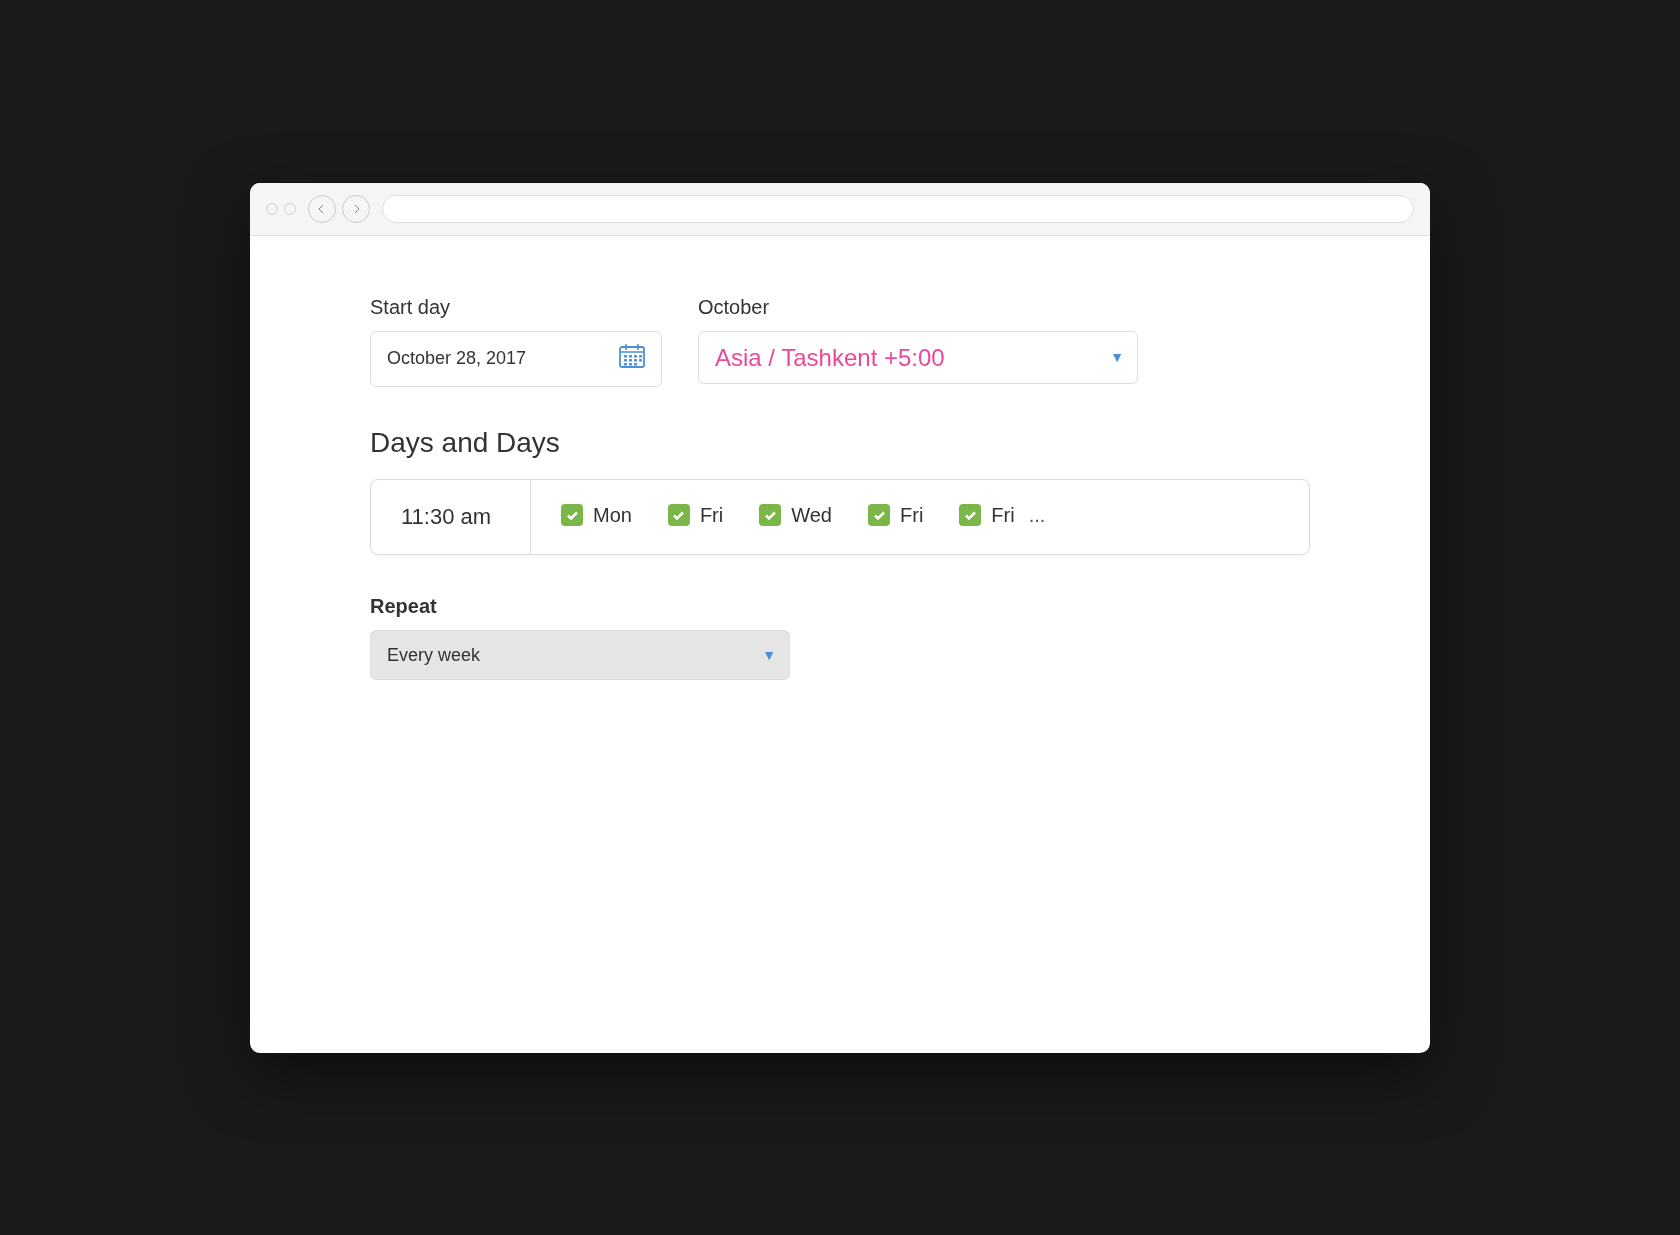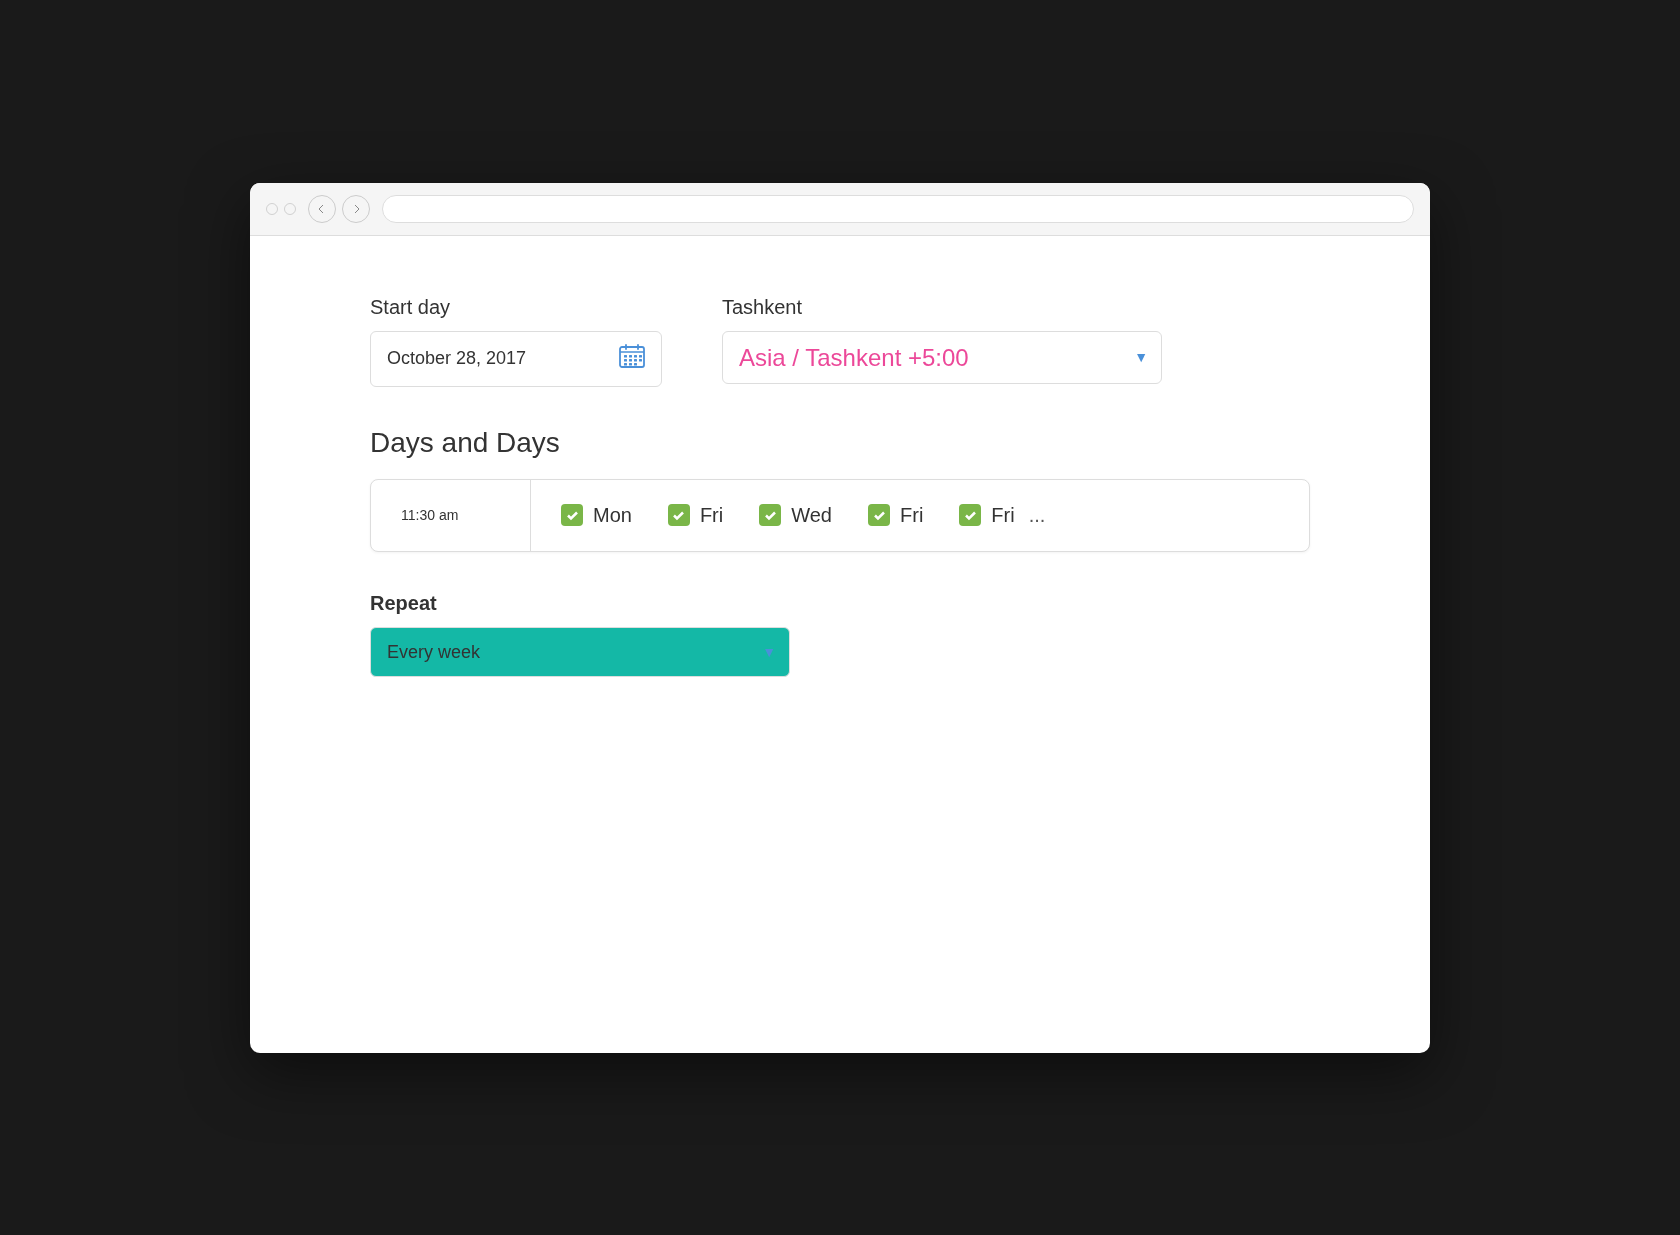--- a/index.html
+++ b/index.html
@@ -93,21 +93,21 @@
       padding: 60px 120px;
       flex: 1;
     }
 
     .section {
       margin-bottom: 40px;
     }
 
     .row-fields {
       display: flex;
-      gap: 60px;
+      gap: 36px;
       margin-bottom: 40px;
     }
 
     .field-group {
       display: flex;
       flex-direction: column;
       gap: 12px;
     }
 
     .field-label {
@@ -185,21 +185,21 @@
 
     .time-cell {
       padding: 24px 30px;
       border-right: 1.5px solid #ddd;
       display: flex;
       align-items: center;
       min-width: 160px;
     }
 
     .time-text {
-      font-size: 14px;
+      font-size: 22px;
       color: #333;
     }
 
     .days-cell {
       display: flex;
       align-items: flex-start;
       padding: 24px 30px;
       gap: 36px;
       flex: 1;
     }
@@ -258,21 +258,21 @@
     }
 
     .repeat-select {
       width: 100%;
       appearance: none;
       border: 1.5px solid #ddd;
       border-radius: 6px;
       padding: 14px 60px 14px 16px;
       font-size: 18px;
       color: #333;
-      background: #14b8a6;
+      background: #e5e5e5;
       cursor: pointer;
       outline: none;
     }
 
     .repeat-arrow {
       position: absolute;
       right: 14px;
       top: 50%;
       transform: translateY(-50%);
       pointer-events: none;
@@ -328,21 +328,21 @@
               <rect x="20" y="15" width="3" height="2.5" rx="0.5" fill="#4a90d9"></rect>
               <rect x="5" y="19" width="3" height="2.5" rx="0.5" fill="#4a90d9"></rect>
               <rect x="10" y="19" width="3" height="2.5" rx="0.5" fill="#4a90d9"></rect>
               <rect x="15" y="19" width="3" height="2.5" rx="0.5" fill="#4a90d9"></rect>
             </svg>
           </span>
         </div>
       </div>
 
       <div class="field-group">
-        <span class="field-label">Tashkent</span>
+        <span class="field-label">October</span>
         <div class="timezone-select-wrapper">
           <select class="timezone-select">
             <option>Asia / Tashkent +5:00</option>
             <option>UTC +0:00</option>
             <option>America / New_York -5:00</option>
             <option>Europe / London +0:00</option>
           </select>
           <span class="select-arrow">▼</span>
         </div>
       </div>

